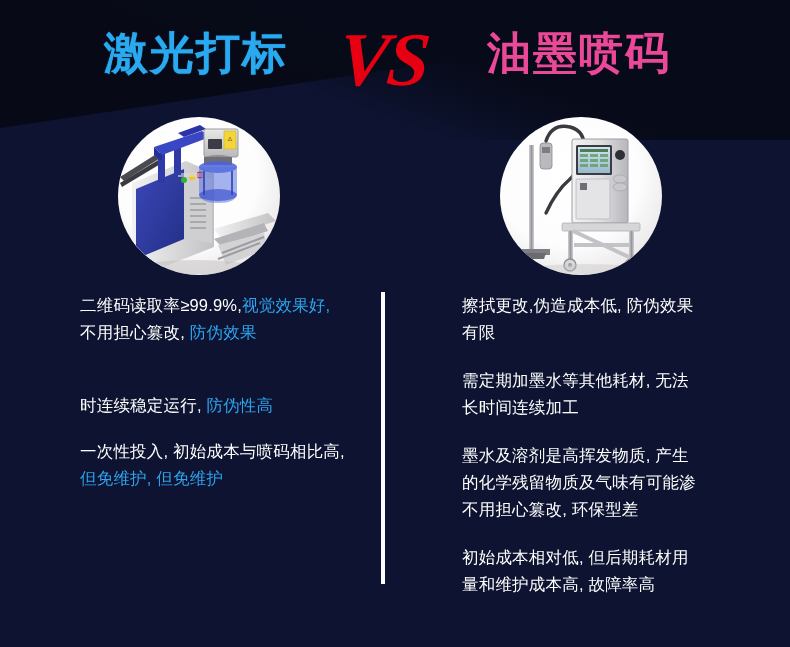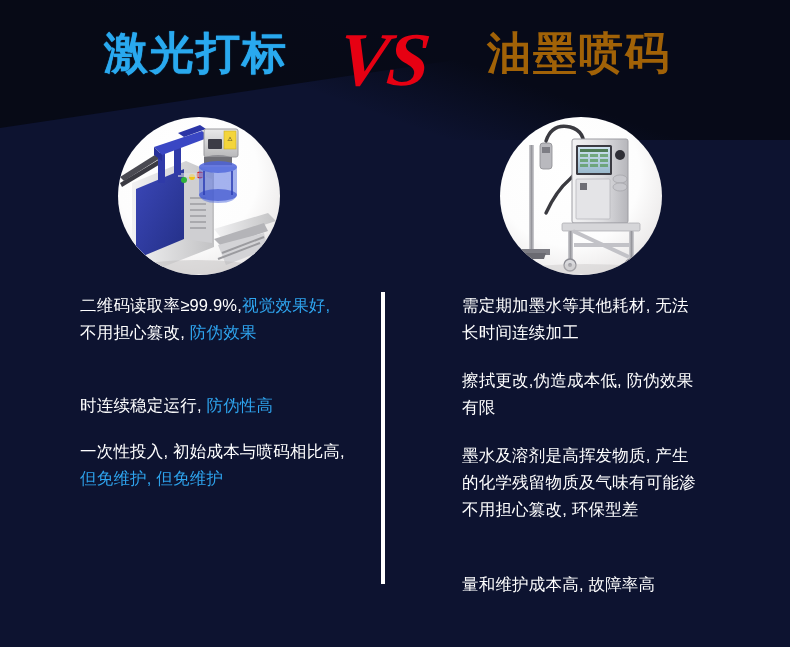--- a/index.html
+++ b/index.html
@@ -89,21 +89,21 @@
 <div id="poster" style="background: rgb(13, 19, 48);">
 
   <div class="wedge"></div>
   <div class="wedge2"></div>
 
   <div class="header">
     <div class="title title-left" style="color: rgb(41, 169, 239);">激光打标</div>
 
     <div class="vs" style="color: rgb(230, 0, 18);">VS</div>
 
-    <div class="title title-right" style="color: #a16207;">油墨喷码</div>
+    <div class="title title-right" style="color: #ec4899;">油墨喷码</div>
   </div>
 
   <div class="photo photo-left">
     <svg viewBox="0 0 162 158" xmlns="http://www.w3.org/2000/svg">
       <defs>
         <linearGradient id="blueBody" x1="0" y1="0" x2="1" y2="1">
           <stop offset="0" stop-color="#3b47b8"></stop>
           <stop offset="1" stop-color="#232f86"></stop>
         </linearGradient>
         <linearGradient id="steelV" x1="0" y1="0" x2="0" y2="1">
@@ -240,19 +240,19 @@
 
   <div class="divider"></div>
 
   <div class="col col-left">
     <div class="row"><span>二维码读取率≥99.9%,</span><span class="hl">视觉效果好,</span><br><span>不用担心篡改, </span><span class="hl">防伪效果</span></div>
     <div class="row"><br><span>时连续稳定运行, </span><span class="hl">防伪性高</span></div>
     <div class="row"><span>一次性投入, 初始成本与喷码相比高,</span><br><span class="hl">但免维护, 但免维护</span></div>
   </div>
 
   <div class="col col-right">
+    <div class="row"><span>擦拭更改,伪造成本低, 防伪效果</span><br><span>有限</span></div>
     <div class="row"><span>需定期加墨水等其他耗材, 无法</span><br><span>长时间连续加工</span></div>
-    <div class="row"><span>擦拭更改,伪造成本低, 防伪效果</span><br><span>有限</span></div>
     <div class="row"><span>墨水及溶剂是高挥发物质, 产生</span><br><span>的化学残留物质及气味有可能渗</span><br><span>不用担心篡改, 环保型差</span></div>
-    <div class="row"><br><span>量和维护成本高, 故障率高</span></div>
+    <div class="row"><span>初始成本相对低, 但后期耗材用</span><br><span>量和维护成本高, 故障率高</span></div>
   </div>
 
 </div>
 
 </body></html>

